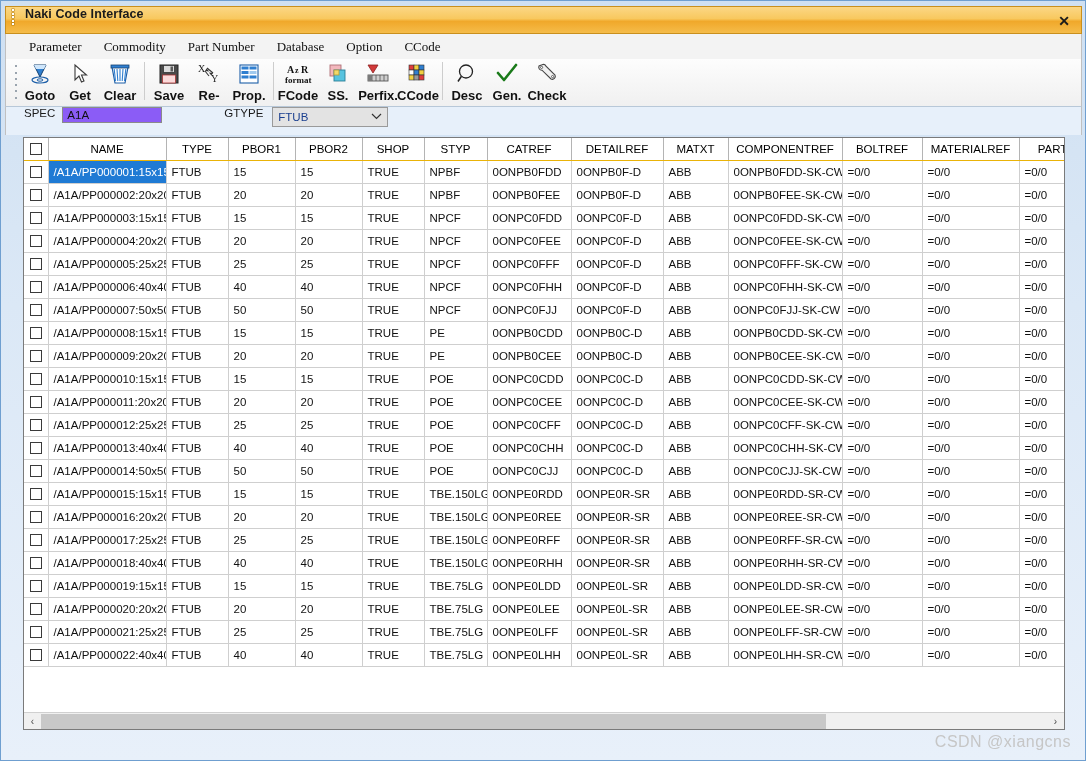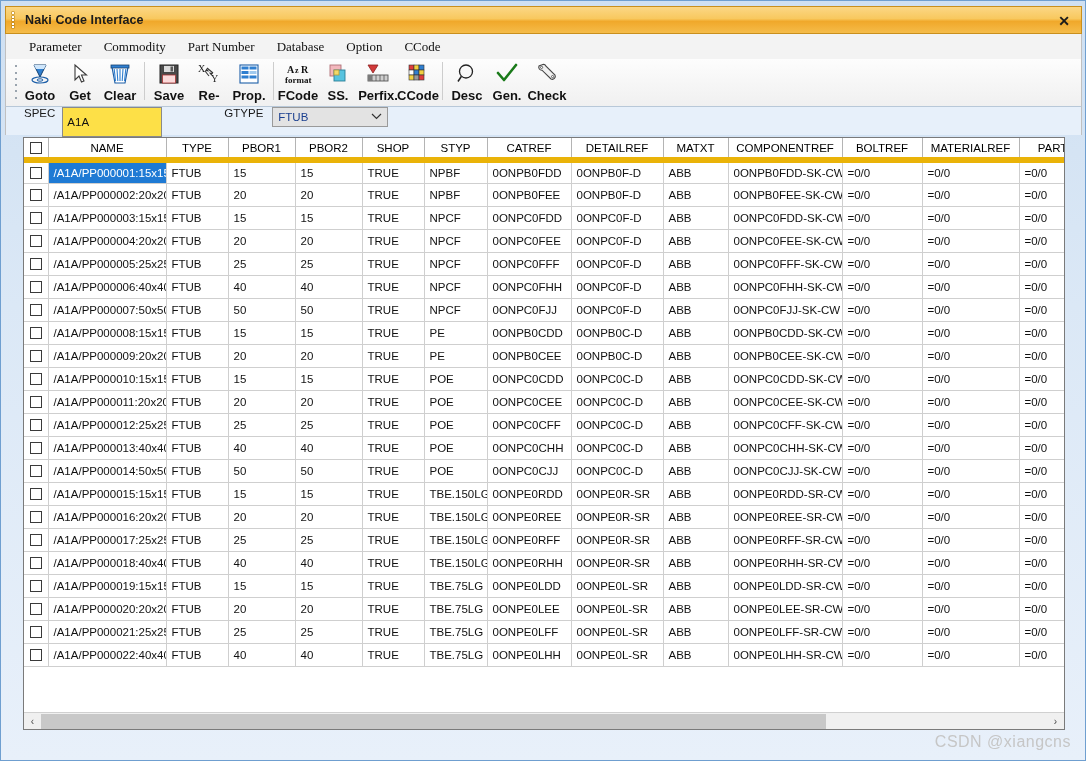--- a/index.html
+++ b/index.html
@@ -16,21 +16,21 @@
     background: linear-gradient(to bottom, #cfe0f2 0%, #dbe8f6 40%, #e8f0fa 100%);
     border: 1px solid #6f9fd0;
   }
 
   
   .titlebar {
     position: absolute; left: 4px; top: 5px;
     width: 1077px; height: 28px;
     background: linear-gradient(to bottom, #fbd785 0%, #f8c85e 45%, #f0a82a 55%, #f5bc4a 100%);
     border: 1px solid #c98f1d;
-    display: flex; align-items: center;
+    display: flex; 
   }
   .titlebar .grip {
     width: 10px; height: 20px; margin-left: 3px;
     display: flex; flex-direction: column; justify-content: space-between;
     padding: 2px 0;
   }
   .titlebar .grip i {
     display: block; width: 2px; height: 2px; background: #fff;
     margin-left: 3px; box-shadow: 0 0 0 0.5px #b07c14;
   }
@@ -86,22 +86,22 @@
   
   .filterbar {
     position: absolute; left: 4px; top: 106px;
     width: 1077px; height: 28px;
     background: #e7f0fa;
     border-left: 1px solid #c0c0c0; border-right: 1px solid #c0c0c0;
     display: flex; align-items: flex-start; padding-left: 18px;
   }
   .filterbar .flab { font-size: 11.5px; color: #1a1a1a; margin-right: 7px; }
   .spec-input {
-    width: 100px; height: 30px;
-    border: 1px solid #8a8a8a; background: #fde047;
+    width: 100px; height: 16px;
+    border: 1px solid #8a8a8a; background: #8b5cf6;
     font-family: "Liberation Sans", sans-serif; font-size: 11.5px;
     color: #111; padding: 0 4px; outline: none;
   }
   .gtype-select {
     width: 116px; height: 20px; margin-left: 2px;
     border: 1px solid #9a9a9a; background: #e3e3e3;
     display: flex; align-items: center; justify-content: space-between;
     padding: 0 5px; font-size: 11.5px; color: #1a3f8f; cursor: pointer;
   }
   .gtype-select .chev { color: #444; font-size: 9px; }
@@ -115,21 +115,21 @@
     border: 1px solid #7a7a7a;
     display: flex; flex-direction: column;
   }
   table.grid {
     border-collapse: collapse; table-layout: fixed; width: 1040px;
     font-size: 11.5px; color: #111;
   }
   table.grid th {
     height: 22px; font-weight: normal; font-size: 11.5px;
     background: #ffffff; color: #000;
-    border-right: 1px solid #b4b4b4; border-bottom: 6px solid #eab308;
+    border-right: 1px solid #b4b4b4; border-bottom: 1px solid #eab308;
     padding: 0 2px; white-space: nowrap;
   }
   table.grid th.hcb { border-right: 1px solid #b4b4b4; }
   table.grid td {
     height: 23px; border-right: 1px solid #cfcfcf; border-bottom: 1px solid #cfcfcf;
     padding: 0 5px; white-space: nowrap; overflow: hidden;
     text-align: left;
   }
   table.grid td.cb { text-align: center; padding: 0; }
   .ckbox {

